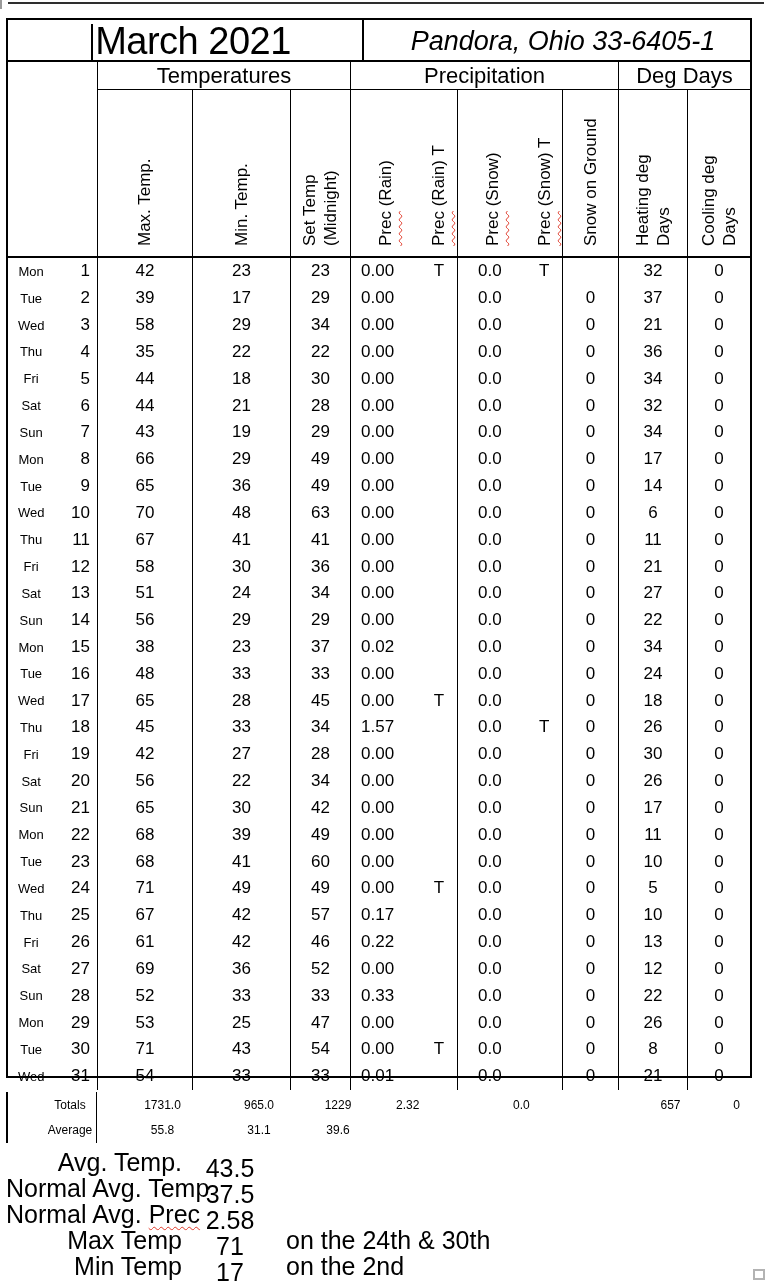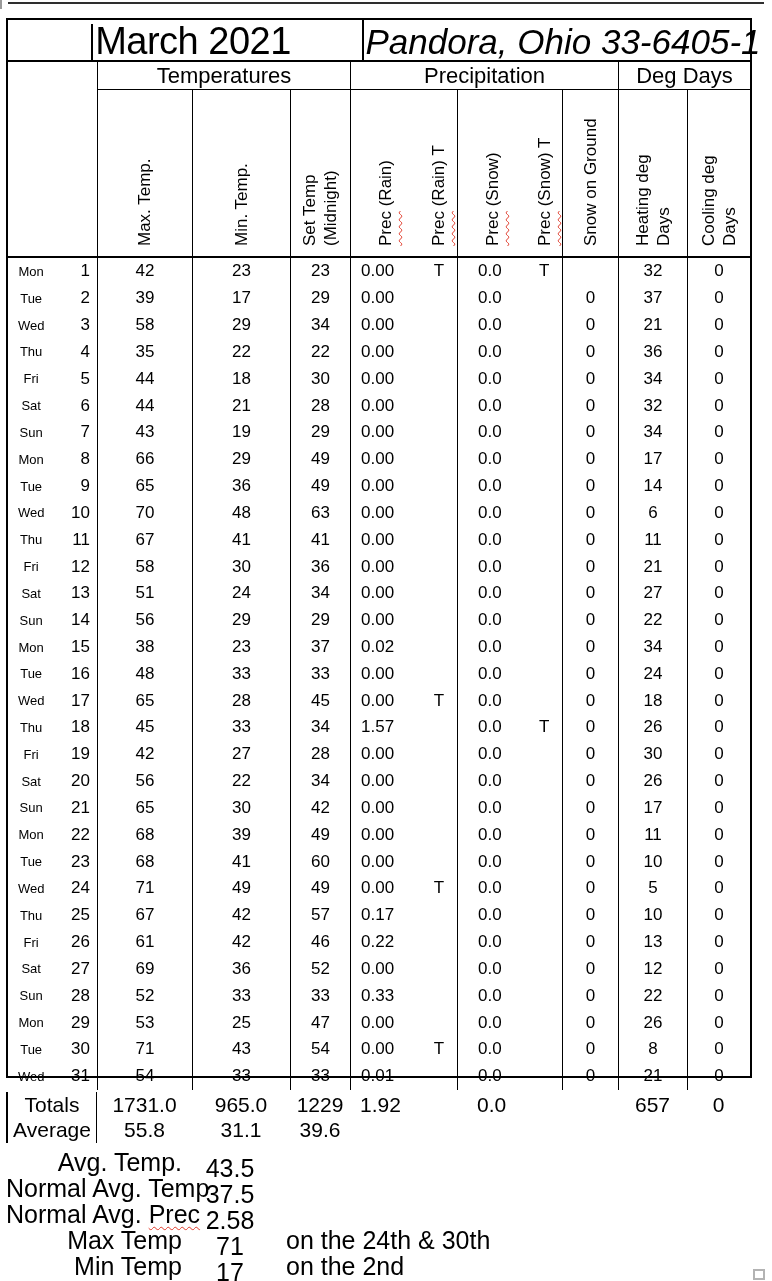--- a/index.html
+++ b/index.html
@@ -26,21 +26,21 @@
              grid-template-columns:89px 95px 98px 60px 107px 105px 56px 69px 63px;
              grid-template-rows:25px 26px; }
 
   .bl { border-left:1.5px solid #000; }
   .bl2 { border-left:2px solid #000; }
   .bb { border-bottom:1.5px solid #000; }
 
   
   .title-cell { display:flex; align-items:center; justify-content:center; font-size:38px; letter-spacing:-0.5px; }
   .caret { display:inline-block; width:0; height:36px; border-left:2px solid #000; margin-right:2px; }
-  .station-cell { display:flex; align-items:center; justify-content:center; font-size:35px; font-style:italic; }
+  .station-cell { display:flex; align-items:center; justify-content:center; font-size:27px; font-style:italic; }
 
   
   .grp { display:flex; align-items:center; justify-content:center; font-size:22px; }
   .grp-temp { grid-column:2/5; grid-row:1; }
   .grp-prec { grid-column:5/8; grid-row:1; }
   .grp-deg  { grid-column:8/10; grid-row:1; }
   .corner   { grid-column:1; grid-row:1/3; }
   .rotcell { grid-row:2; display:flex; justify-content:center; overflow:hidden; }
   .rot { writing-mode:vertical-rl; transform:rotate(180deg); white-space:pre-line;
          height:100%; font-size:17px; line-height:1.25; padding-top:10px; text-align:left; }
@@ -56,21 +56,21 @@
   .day { }
   .dayname { width:52%; text-align:center; font-size:13px; }
   .daynum { width:48%; text-align:right; padding-right:7px; }
   .split { }
   .split .sub1 { width:66%; display:flex; align-items:center; }
   .split .sub2 { width:34%; display:flex; align-items:center; justify-content:center; }
   .rain-pad { padding-left:10px; }
   .snow-pad { padding-left:20px; }
 
   
-  .t { display:flex; align-items:center; justify-content:center; font-size:21px; }
+  .t { display:flex; align-items:center; justify-content:center; font-size:12px;margin-left:36px; }
   .tlabel { border-right:1.5px solid #000; }
   .t .sub1 { width:66%; display:flex; align-items:center; }
   .t .sub2 { width:34%; }
 
   
   .summary { position:absolute; left:6px; top:1149px; width:560px; }
   .sline { display:flex; height:26px; align-items:center; font-size:25px; }
   .slabel { width:176px; text-align:right; white-space:pre; }
   .svalue { width:96px; text-align:center;margin-top:12px; }
   .snote { margin-left:8px; }
@@ -708,21 +708,21 @@
     <div class="c num bl">21</div>
     <div class="c num bl">0</div>
       </div>
 
     <div class="sec sec-tot">
       <div class="t tlabel">Totals</div>
       <div class="t">1731.0</div>
       <div class="t">965.0</div>
       <div class="t">1229</div>
       <div class="t">
-          <span class="sub1 rain-pad">1.92</span>
+          <span class="sub1 rain-pad">2.32</span>
           <span class="sub2"></span>
         </div>
       <div class="t">
           <span class="sub1 snow-pad">0.0</span>
           <span class="sub2"></span>
         </div>
       <div class="t"></div>
       <div class="t">657</div>
       <div class="t">0</div>
 

